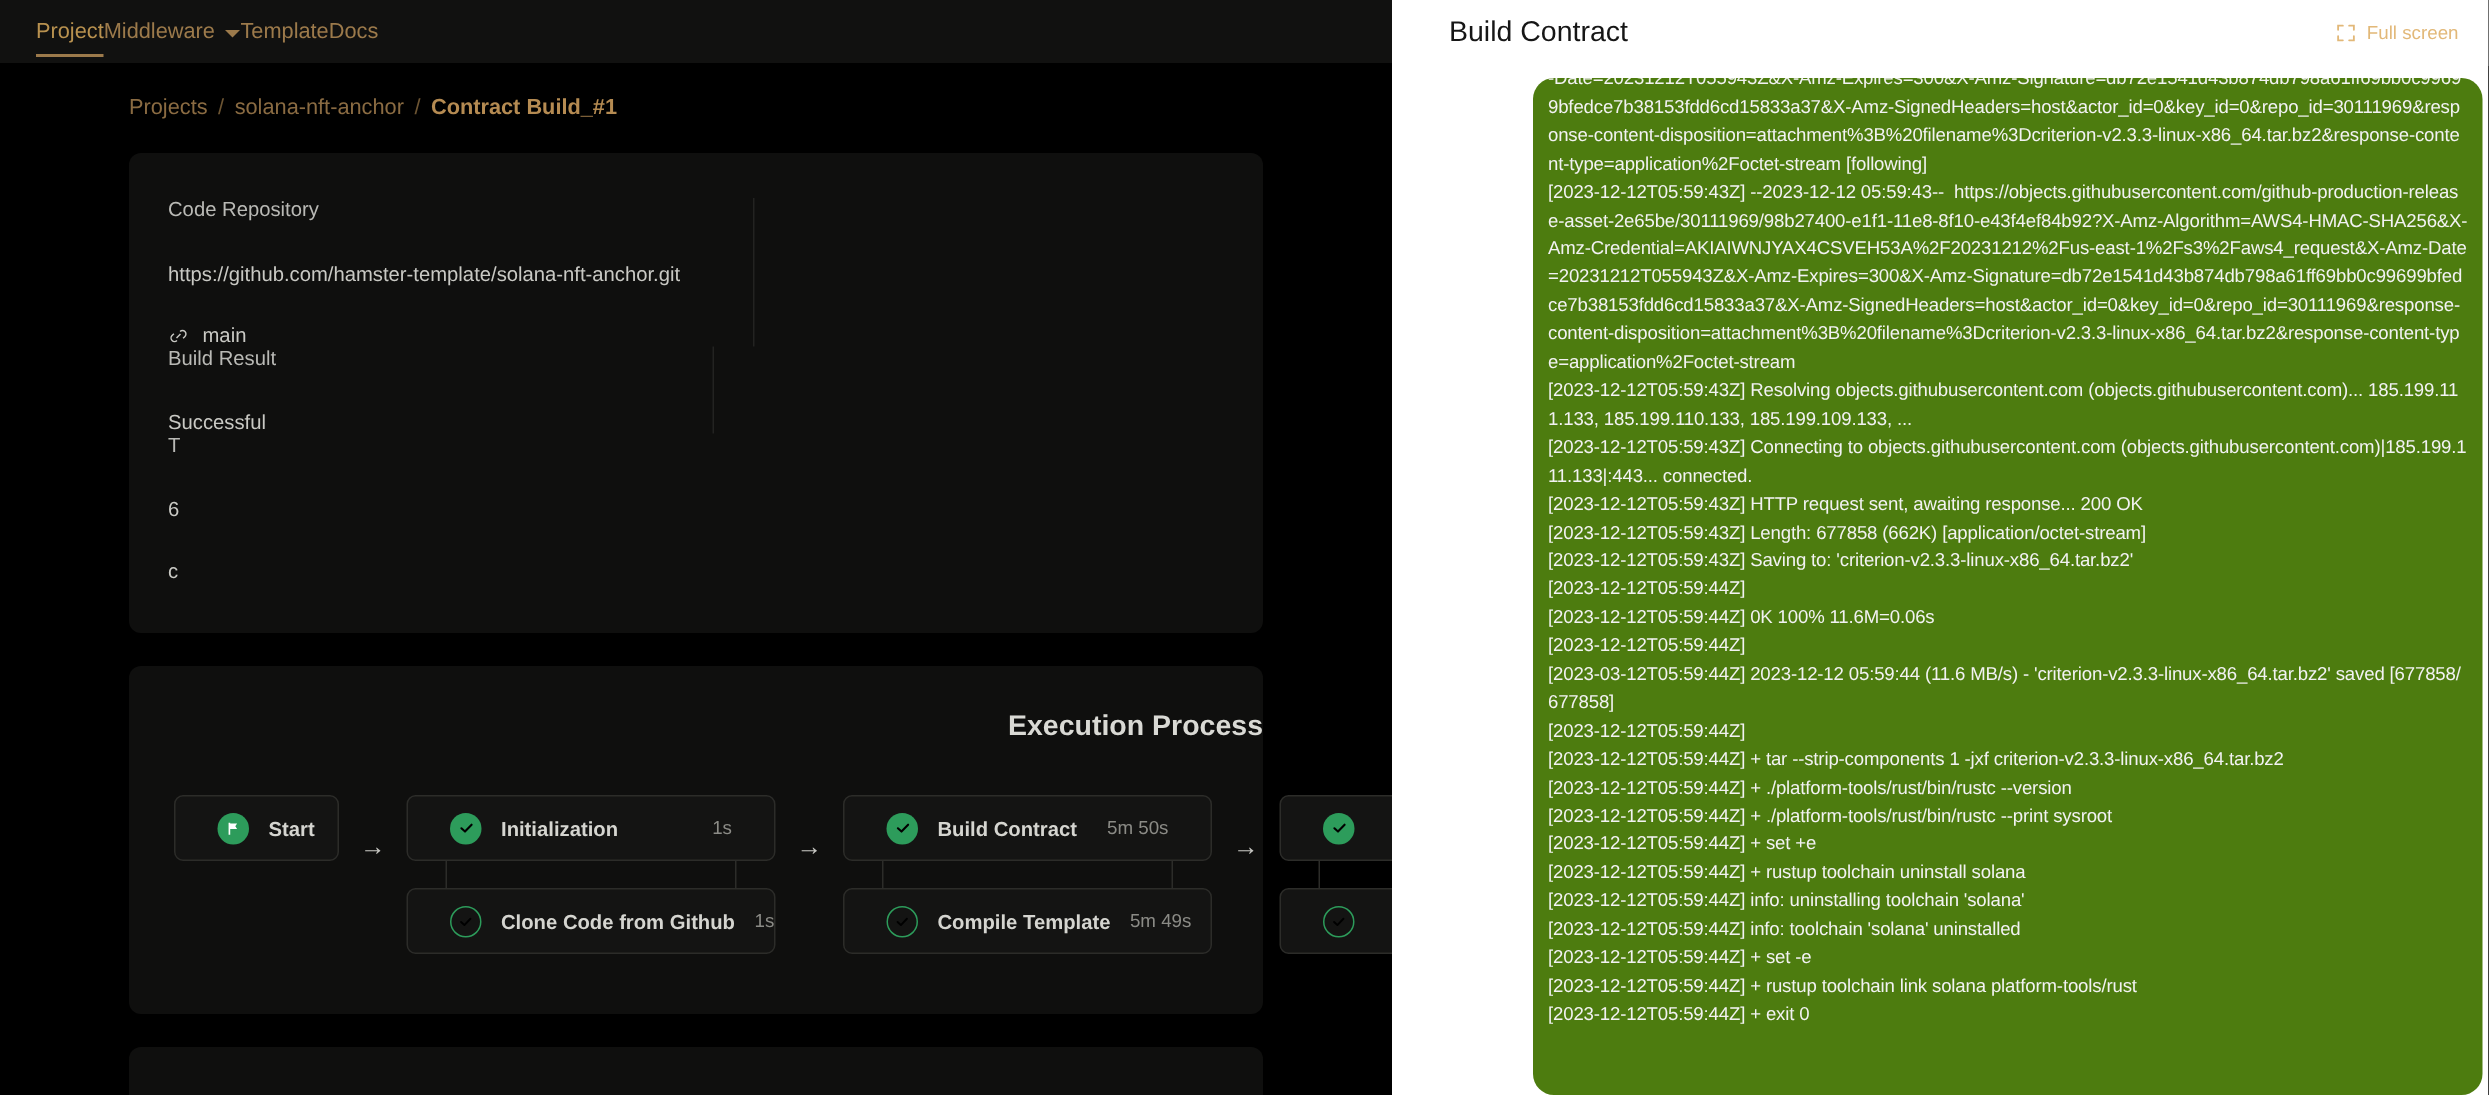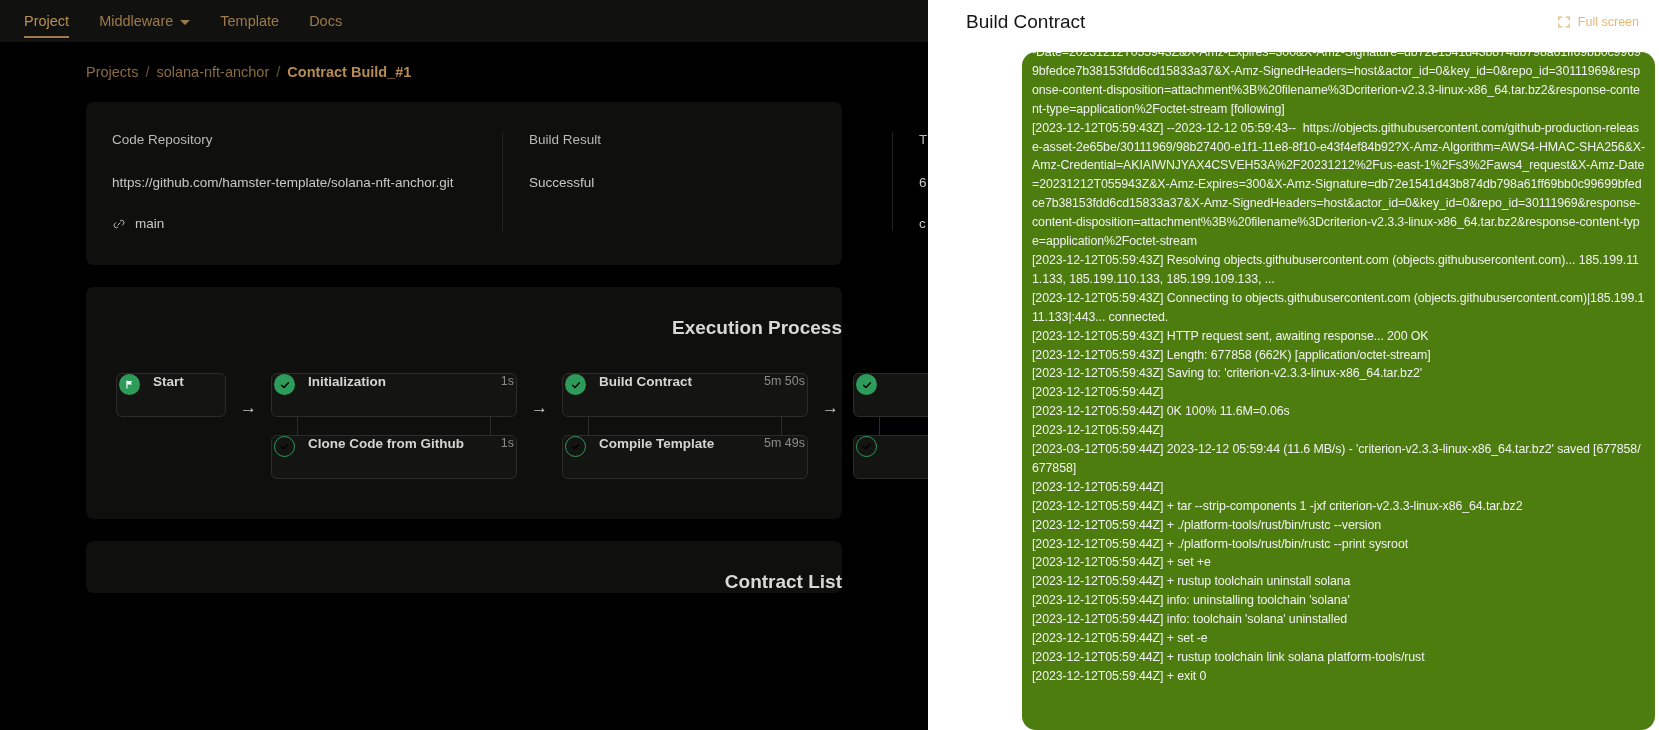--- a/index.html
+++ b/index.html
@@ -20,21 +20,20 @@
     overflow: hidden;
   }
 
   
   .topnav {
     height: 42px;
     background: #111110;
     display: flex;
     align-items: center;
     padding-left: 24px;
-    gap: 30px;
     position: relative;
   }
   .navitem {
     position: relative;
     color: #9c7a4b;
     font-size: 14.5px;
     height: 42px;
     display: flex;
     align-items: center;
     gap: 5px;
@@ -71,20 +70,21 @@
   }
   .breadcrumb .crumb { color: #8a6b42; cursor: pointer; }
   .breadcrumb .sep { color: #6d5533; }
   .breadcrumb .crumb.current { color: #b58b52; font-weight: bold; cursor: default; }
 
   
   .card {
     margin: 22px 86px 0 86px;
     background: #0f0f0e;
     border-radius: 8px;
+    flex-direction: column;
   }
   .infocard {
     display: flex;
     padding: 30px 0 34px 0;
     min-height: 120px;
   }
   .infocol {
     padding: 0 26px;
     flex: 0 0 auto;
   }
@@ -135,22 +135,22 @@
     margin: 26px 14px 0 14px;
     flex: 0 0 auto;
   }
   .stage { flex: 0 0 auto; position: relative; }
   .node {
     background: #141413;
     border: 1px solid #2c2c29;
     border-radius: 6px;
     height: 44px;
     display: flex;
-    align-items: flex-start;
-    padding: 0 2px;
+    align-items: center;
+    padding: 0 28px;
     gap: 13px;
   }
   .node.start { width: 110px; }
   .node.wide  { width: 246px; }
   .node .nlabel {
     font-size: 13.5px;
     color: #d5d5d0;
     font-weight: bold;
     white-space: nowrap;
   }

